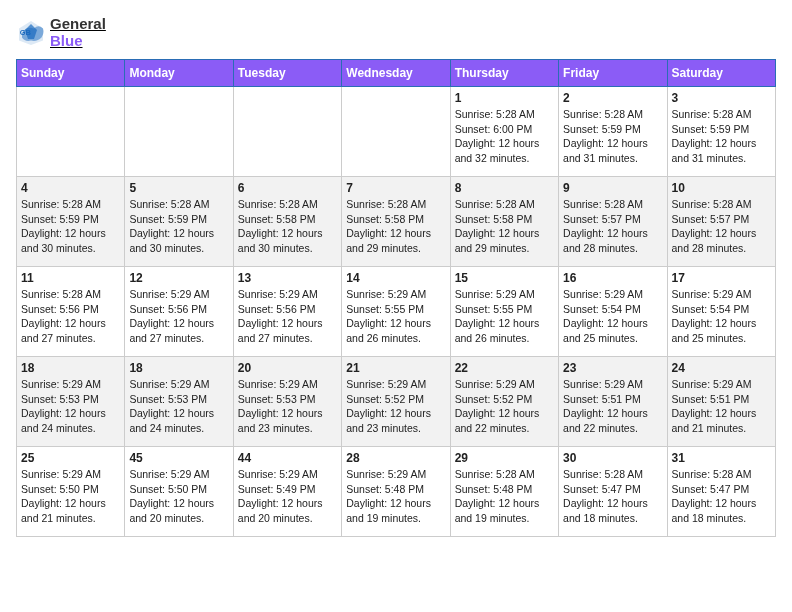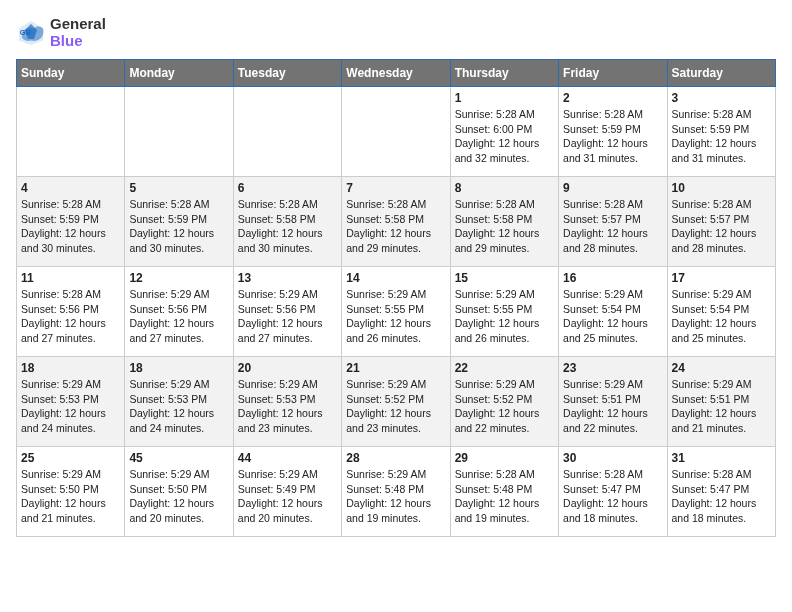--- a/index.html
+++ b/index.html
@@ -20,20 +20,21 @@
       display: flex;
       align-items: center;
       gap: 4px;
     }
     .logo-text {
       display: flex;
       flex-direction: column;
       font-size: 15px;
       font-weight: bold;
       line-height: 1.1;
+      text-decoration: underline;
     }
     .logo-text .general { color: #333; }
     .logo-text .blue { color: #8b5cf6; }
     .logo-icon {
       width: 30px;
       height: 30px;
     }
     .title-block {
       text-align: right;
     }
@@ -47,21 +48,21 @@
       font-size: 16px;
       font-weight: normal;
       color: #444;
     }
     table {
       width: 100%;
       border-collapse: collapse;
       font-size: 11px;
     }
     thead tr {
-      background-color: #737373;
+      background-color: #8b5cf6;
       color: #fff;
     }
     thead th {
       padding: 6px 4px;
       text-align: left;
       font-weight: bold;
       font-size: 12px;
       border: 1px solid #2a6db5;
     }
     tbody tr {

